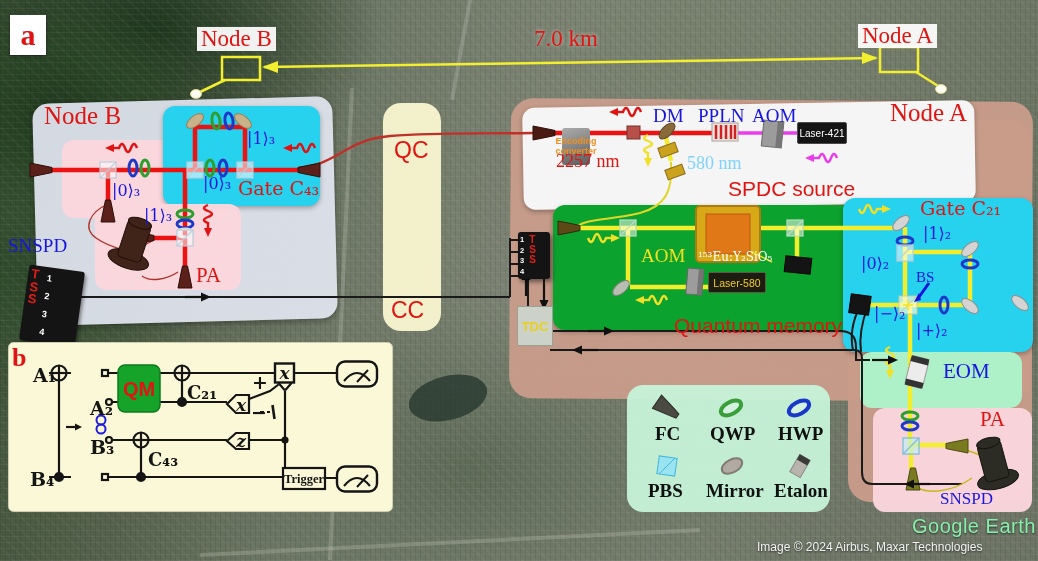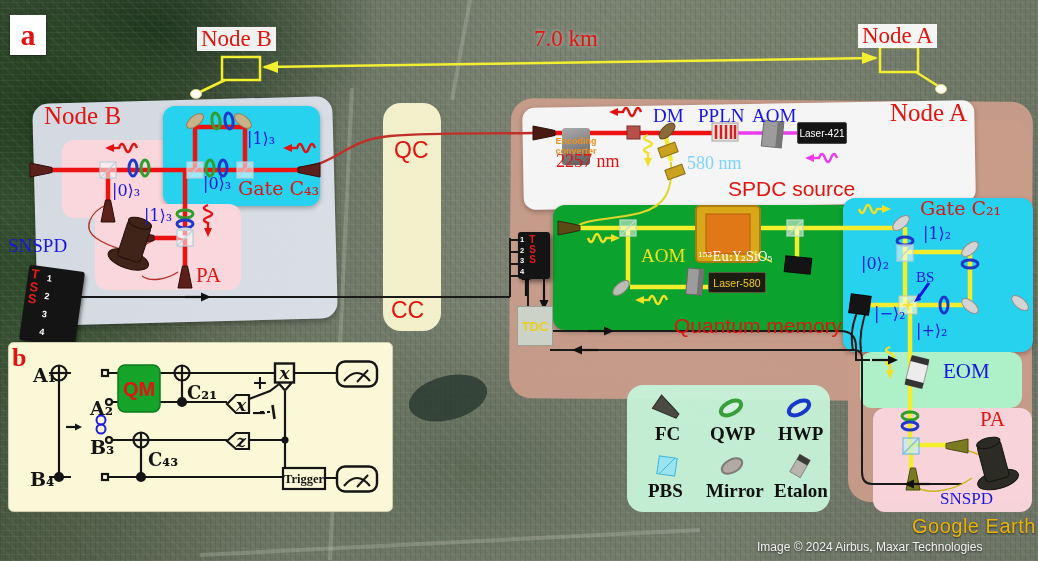--- a/index.html
+++ b/index.html
@@ -57,21 +57,21 @@
        font:bold 9px/1.1 "Liberation Sans",sans-serif;color:#f09020;}
   .laserbox{position:absolute;display:flex;align-items:center;justify-content:center;
             border-radius:2px;font-family:"Liberation Sans",sans-serif;font-weight:normal;}
   #laser421{left:797px;top:122px;width:48px;height:20px;background:#141414;color:#fff;
             font-size:10px;border:1px solid #4a4a4a;}
   #laser580{left:708px;top:272px;width:56px;height:19px;background:#1c1c10;color:#f2cc20;
             font-size:10.5px;border:1px solid #5a5a40;}
   #tdc{left:517px;top:306px;width:34px;height:38px;background:#cdd2c8;border:1px solid #99a094;
        color:#e8d020;font:bold 13px "Liberation Sans",sans-serif;display:flex;align-items:center;justify-content:center;}
   .legendlbl{font-family:"Liberation Serif",serif;font-weight:bold;font-size:19px;color:#101010;}
-  #credit1{left:912px;top:515px;color:#eab308;font:400 20px "Liberation Sans",sans-serif;letter-spacing:.5px;text-shadow:0 1px 2px rgba(0,0,0,.6);}
+  #credit1{left:912px;top:515px;color:#86efac;font:400 20px "Liberation Sans",sans-serif;letter-spacing:.5px;text-shadow:0 1px 2px rgba(0,0,0,.6);}
   #credit2{left:757px;top:540px;color:#f2f2f2;font:400 12px "Liberation Sans",sans-serif;text-shadow:0 1px 2px rgba(0,0,0,.6);}
   #atag{left:10px;top:15px;width:36px;height:40px;background:#fff;display:flex;align-items:center;justify-content:center;
         font:bold 30px "Liberation Serif",serif;color:#e01414;box-shadow:0 1px 3px rgba(0,0,0,.5);}
   svg{position:absolute;left:0;top:0;overflow:visible;}
 </style>
 </head>
 <body>
 
 <div id="fig">
   <div id="map" class="abs"></div>

